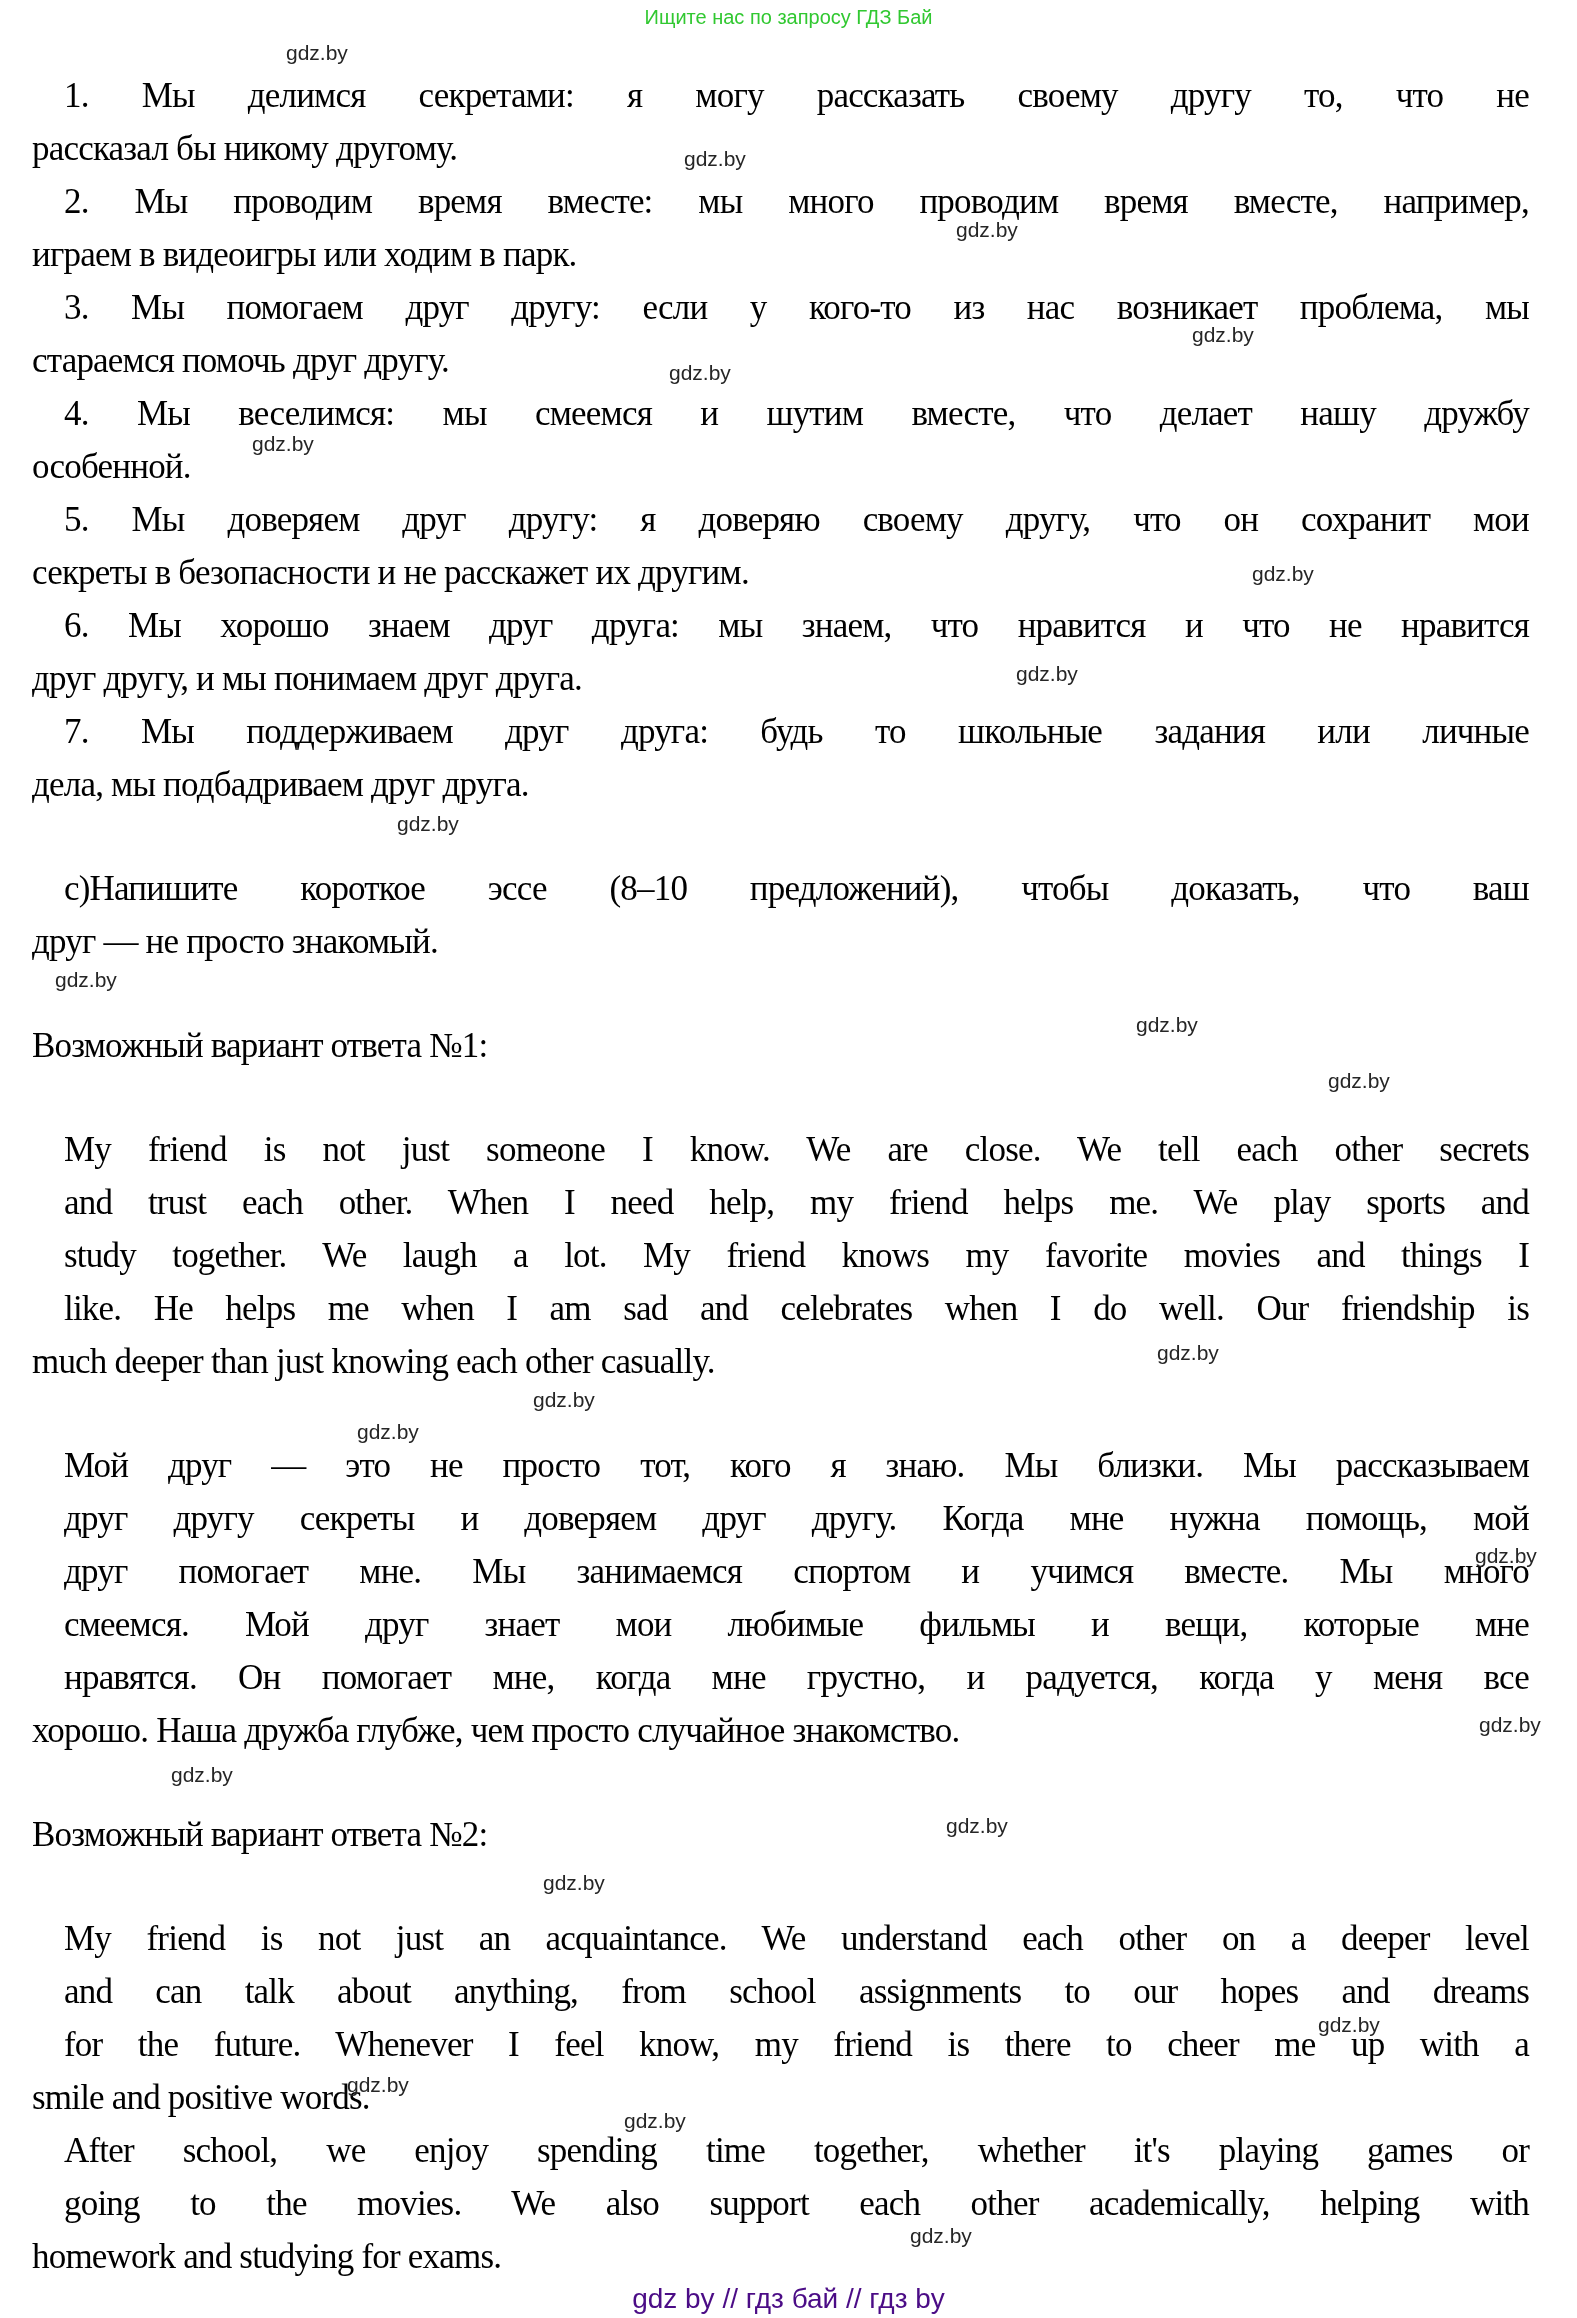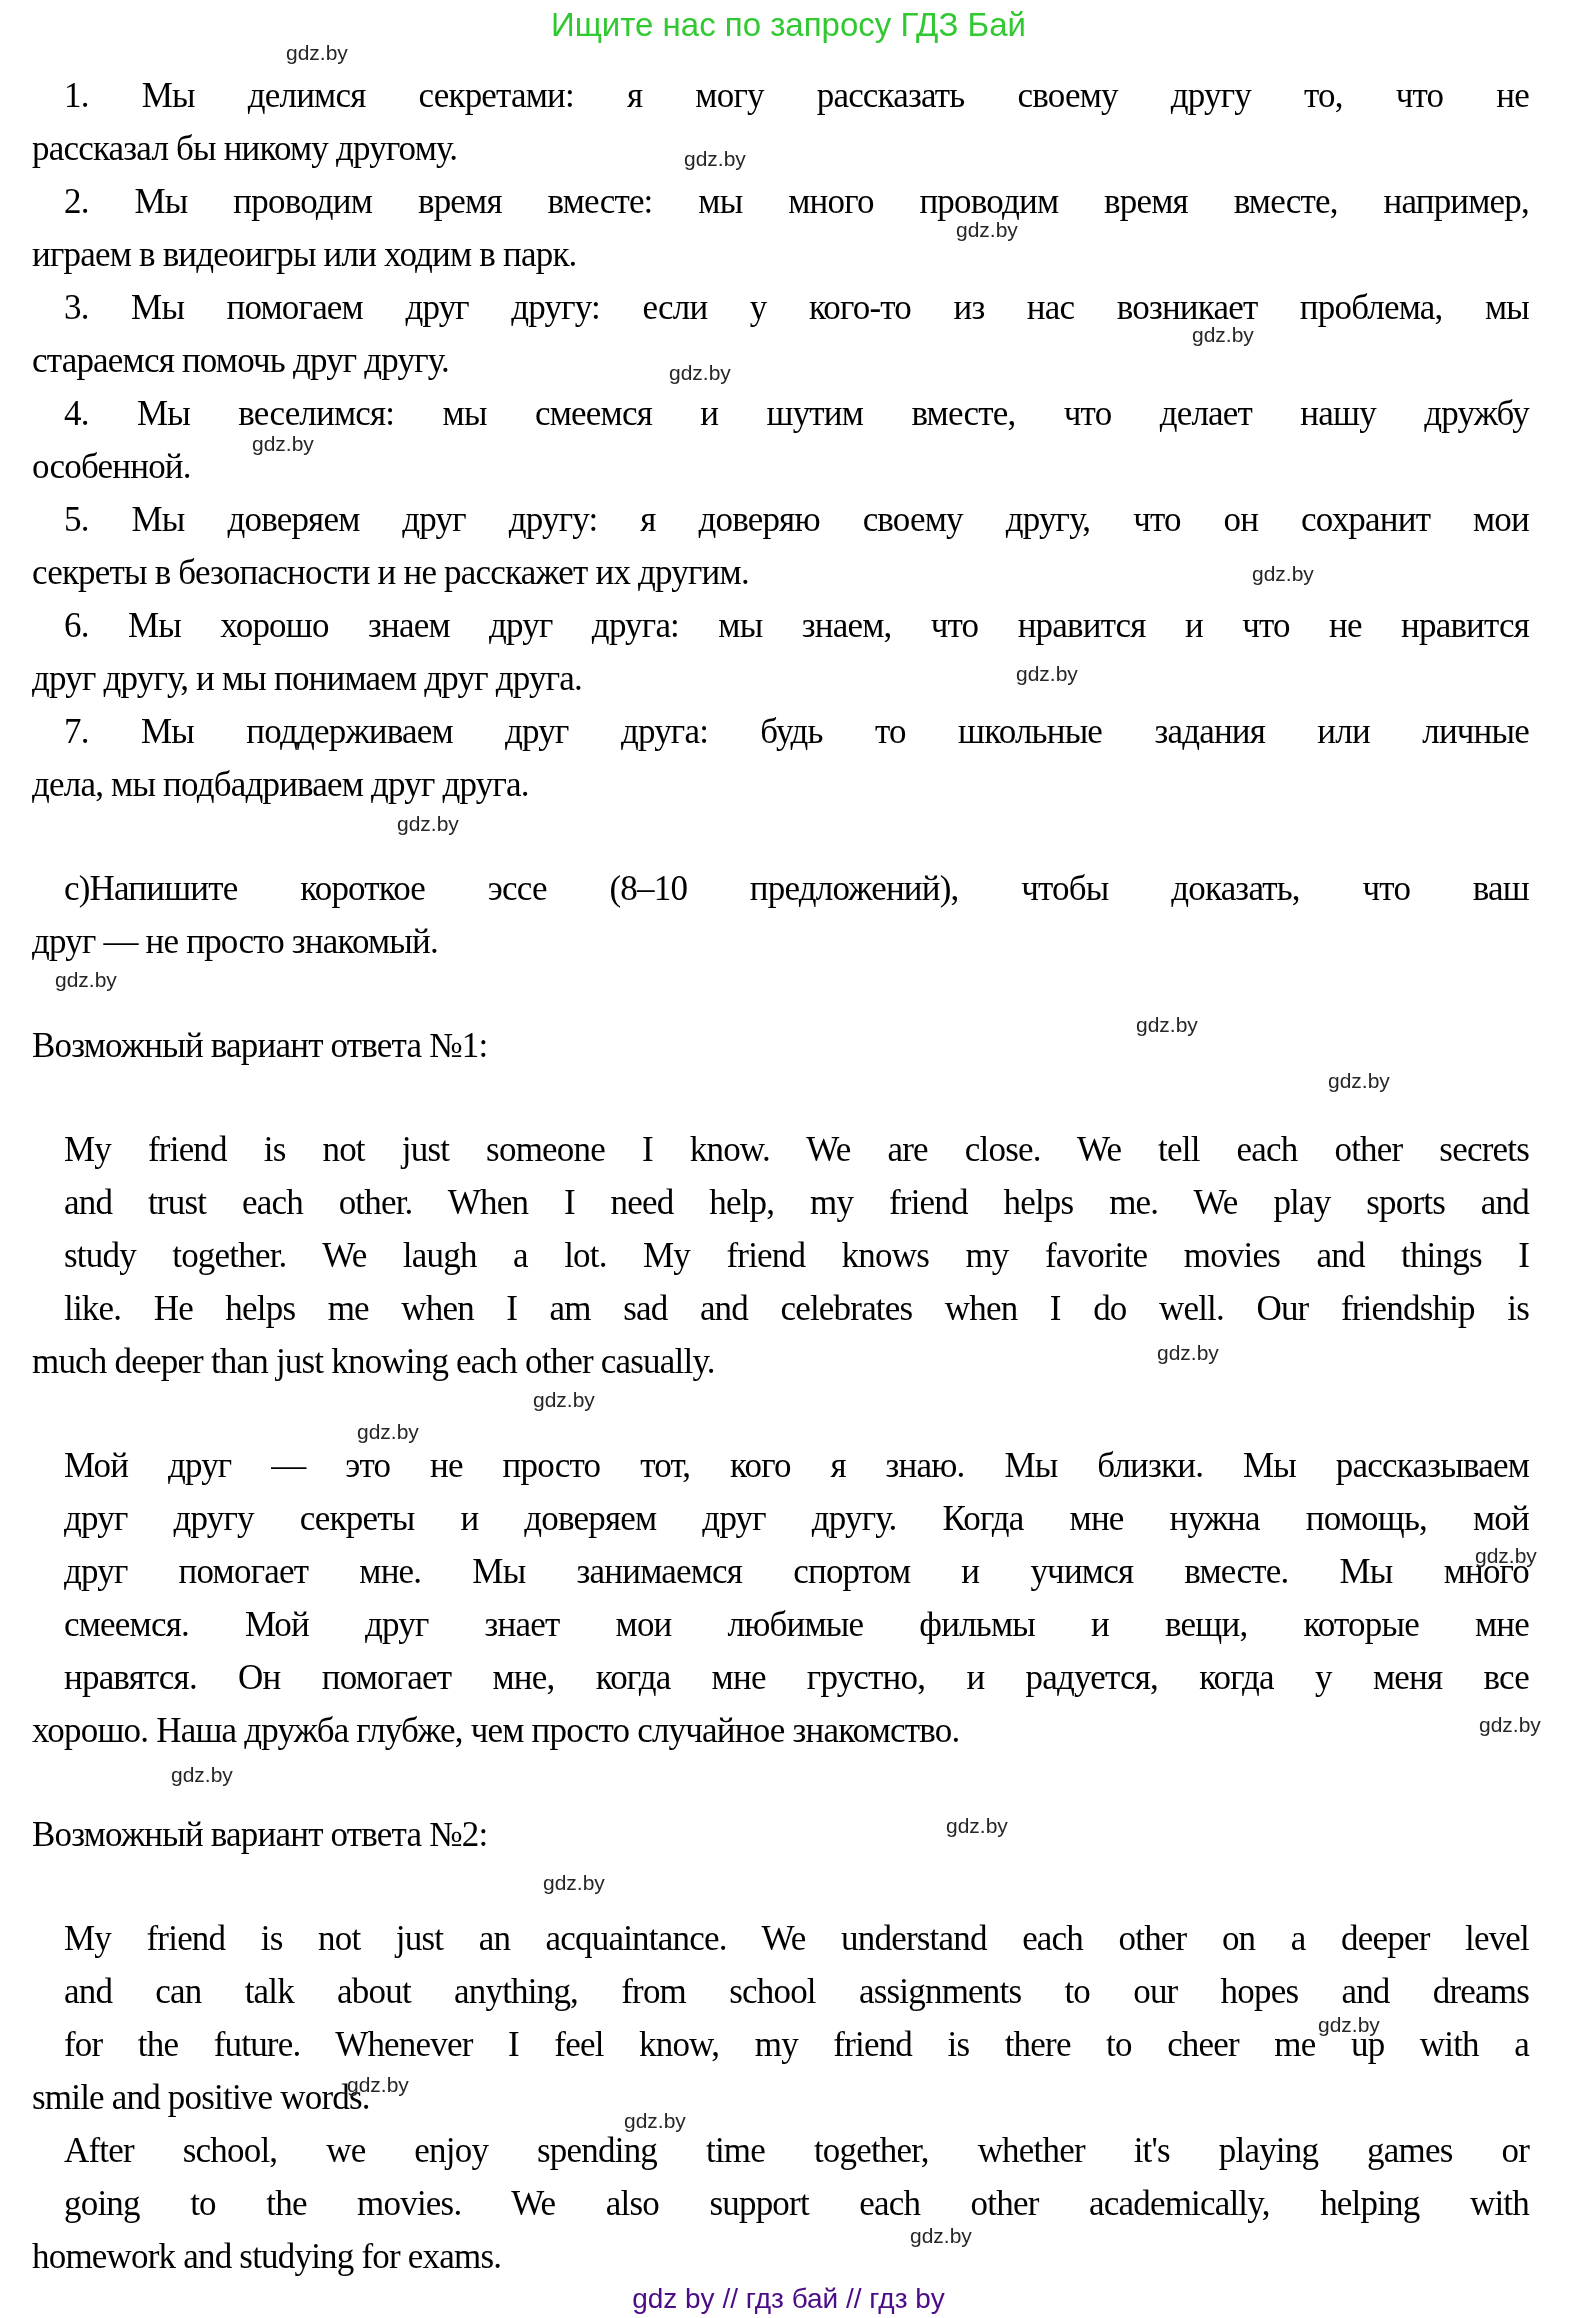--- a/index.html
+++ b/index.html
@@ -4,21 +4,21 @@
 <style>
   * { margin:0; padding:0; box-sizing:border-box; }
   html, body { background:#ffffff; }
   body { width:1577px; height:2319px; position:relative; }
   .page {
     position:relative; width:1577px; height:2319px; background:#ffffff;
     overflow:hidden; font-family:"Liberation Serif", serif; color:var(--body-text,#000);
   }
   .promo-top {
     position:absolute; top:4.7px; left:0; width:100%; text-align:center;
-    font-family:"Liberation Sans", sans-serif; font-size:33px; line-height:1.2;
+    font-family:"Liberation Sans", sans-serif; font-size:20px; line-height:1.2;
     color:var(--header-green,#31c831);
   }
   .doc { position:absolute; top:69px; left:32px; width:1497px; }
   .block { margin:0; }
   .block.gap { margin-top:51px; }
   .line {
     font-size:35px; line-height:53px; letter-spacing:-0.8px;
     text-align:justify; color:var(--body-text,#000);
   }
   .line.jl { text-align-last:justify;margin-left:32px; }

